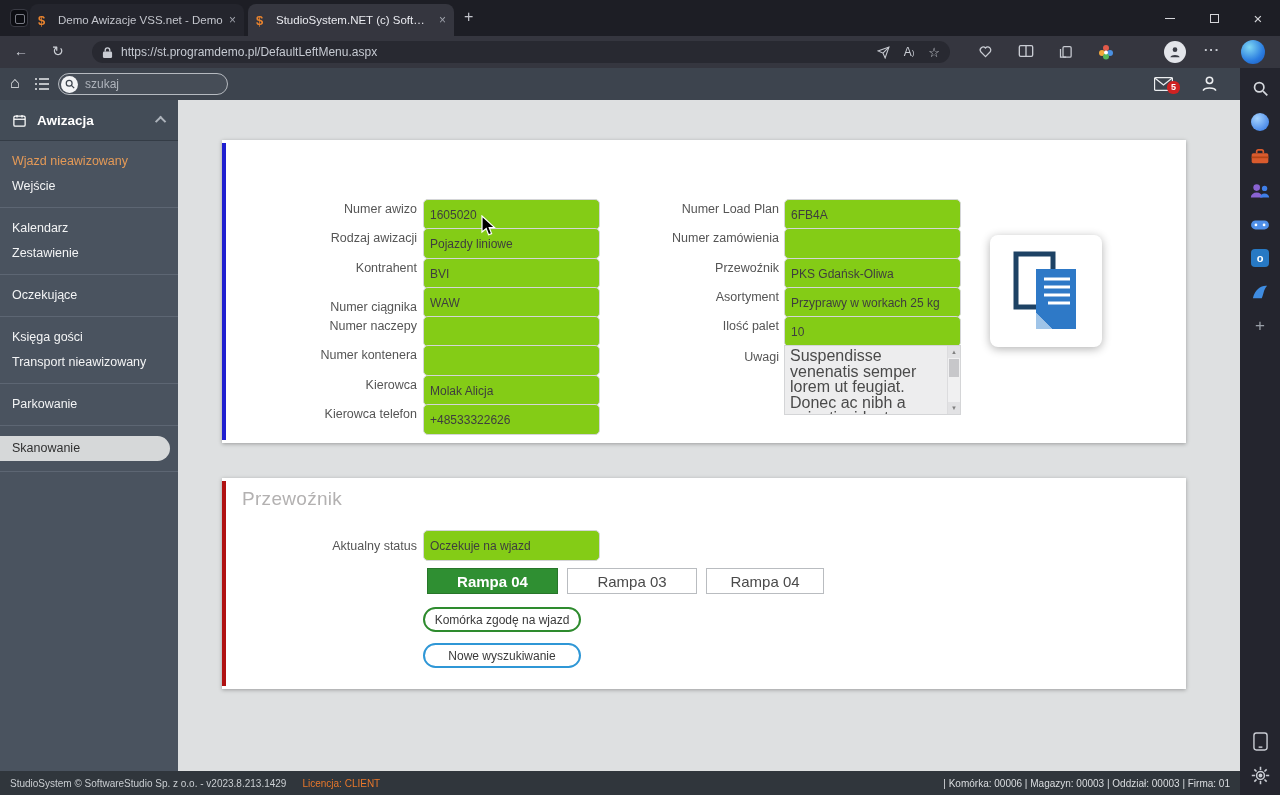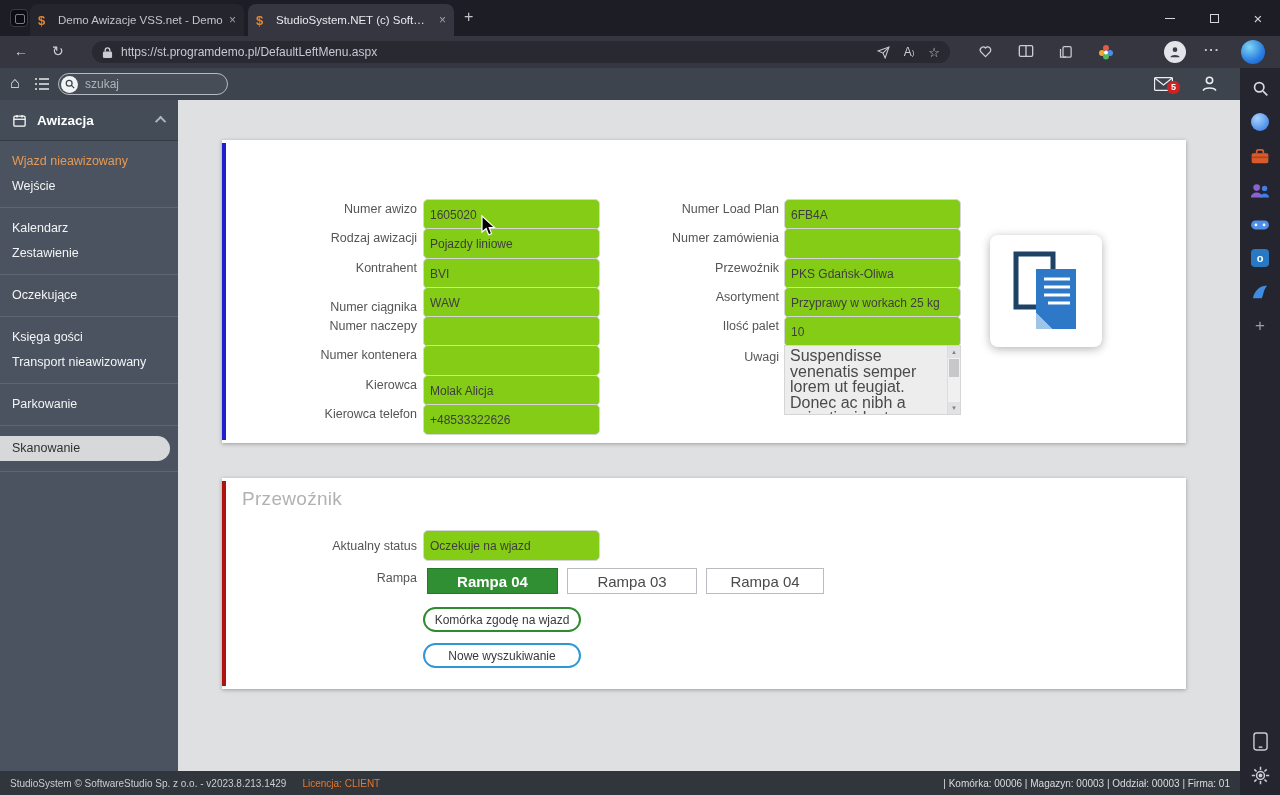--- a/index.html
+++ b/index.html
@@ -375,21 +375,20 @@
       </div>
     </div>
 
     <div class="card card-action">
       <div class="accent-bar accent-red"></div>
       <div class="card-title">Przewoźnik</div>
 
       <div class="f-label lbl-l" style="top:58px;">Aktualny status</div>
       <input class="f-input inp-l" style="top: 52px;" readonly="" value="Oczekuje na wjazd">
 
-      <div class="f-label lbl-l" style="top:90px;">Rampa</div>
       <button class="ramp-btn ramp-selected">Rampa 04</button>
       <button class="ramp-btn ramp-plain" style="left:345px;width:130px;">Rampa 03</button>
       <button class="ramp-btn ramp-plain" style="left:484px;width:118px;">Rampa 04</button>
 
       <button class="pill-btn pill-green">Komórka zgodę na wjazd</button>
       <button class="pill-btn pill-blue">Nowe wyszukiwanie</button>
     </div>
   </div>
 
   <div class="statusbar">

